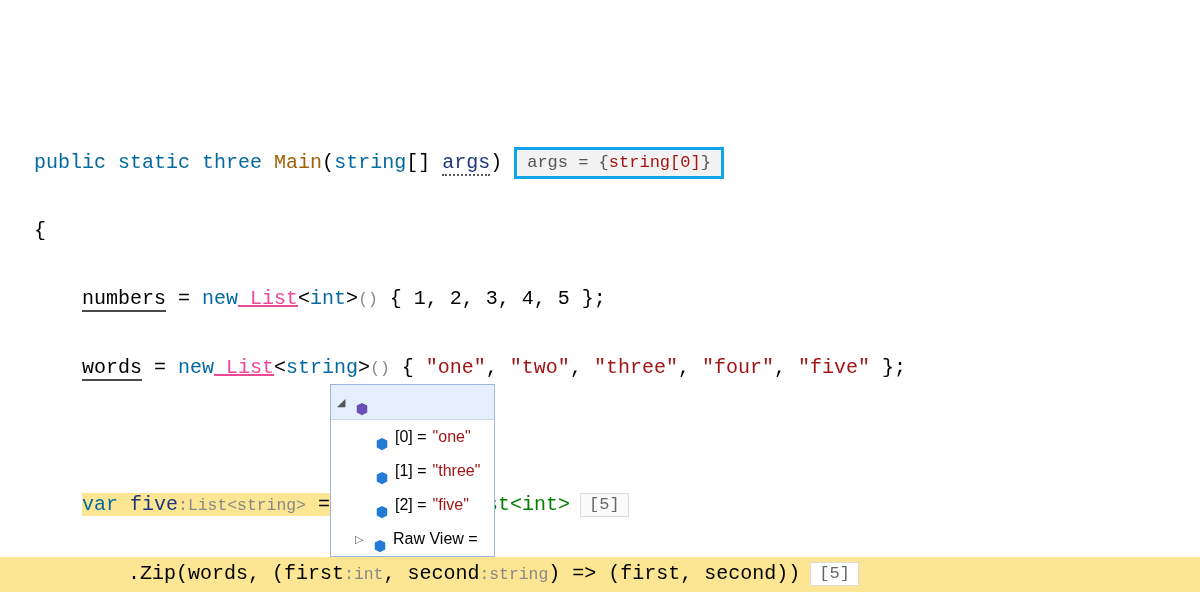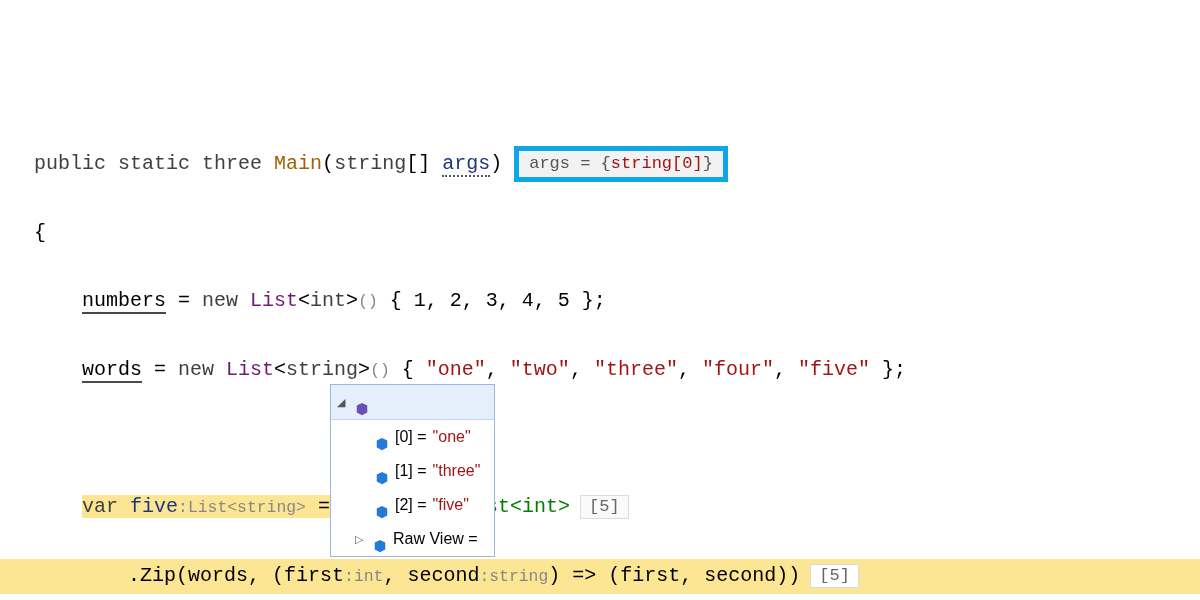--- a/index.html
+++ b/index.html
@@ -5,34 +5,34 @@
   body {
     margin: 0;
     padding: 10px 0 10px 34px;
     background: #ffffff;
     font-family: Consolas, "Courier New", monospace;
     font-size: 20px;
     line-height: 34px;
     color: #000;
     white-space: pre;
   }
-  .kw { color: #404040; margin-top: 21px; }
-  .type { color: #701a75; }
+  .kw { color: #0369a1; margin-top: 21px; }
+  .type { color: #ec4899; text-decoration: underline; }
   .method { color: #a16207; }
   .str { color: #a31515; }
   .comment { color: #008000; }
   .param { color: #1f377f; }
   .hint { color: #888888; font-size: 0.82em; }
   .dotted { border-bottom: 2px dotted #5a5a5a; }
   .underline { border-bottom: 2px solid #4a4a4a; }
   .hl { background: #fce693; }
   .badge {
     display: inline-block;
     background: #f2f2f2;
-    border: 5px solid #0ea5e9;
+    border: 3px solid #0ea5e9;
     padding: 2px 10px;
     margin-left: 12px;
     font-size: 17px;
     color: #555;
     line-height: 22px;
     vertical-align: middle;
   }
   .badge .str { color: #a31515; }
   .cnt {
     display: inline-block;

